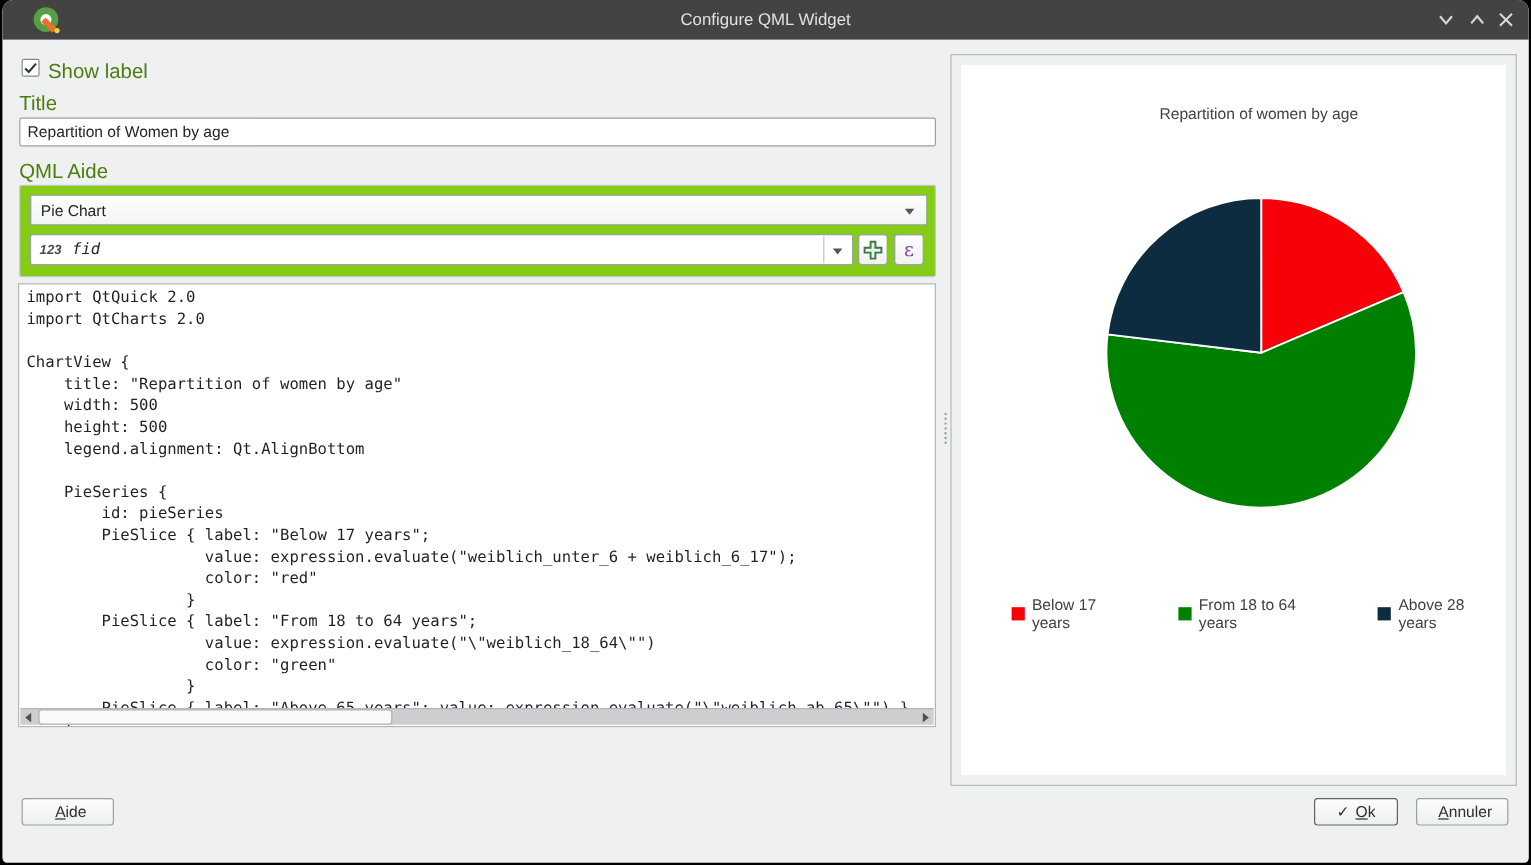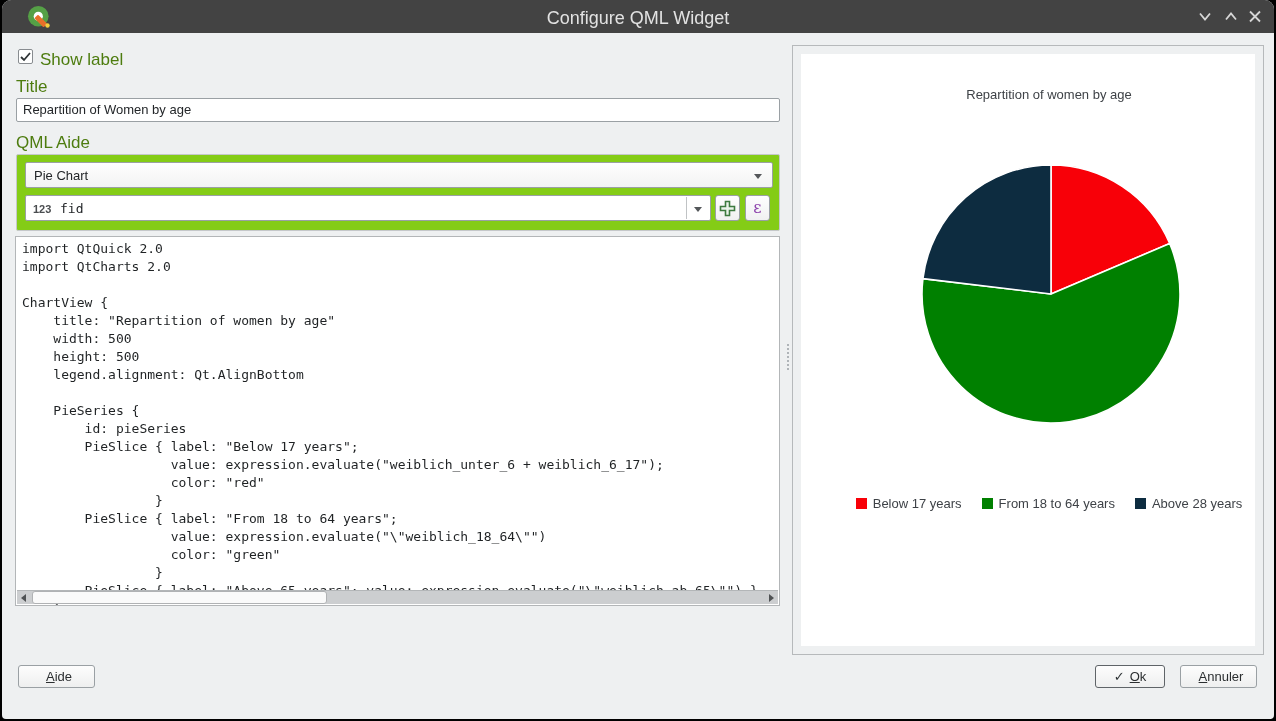--- a/index.html
+++ b/index.html
@@ -5,21 +5,21 @@
   html,body{margin:0;padding:0;background:#000;width:1276px;height:721px;overflow:hidden;}
   *{box-sizing:border-box;}
   .window{position:absolute;inset:0;width:1276px;height:721px;background:#000;
           font-family:"Liberation Sans",sans-serif;-webkit-font-smoothing:antialiased;}
   .window-inner{position:absolute;left:2px;top:0;right:2px;bottom:2px;
           border-radius:9px 9px 4px 4px;overflow:hidden;background:#eef0f1;}
 
   
   .titlebar{position:absolute;left:0;top:0;right:0;height:33px;background:#434343;}
   .titlebar-title{position:absolute;left:0;right:0;top:8px;text-align:center;
-          color:#e2e2e2;font-size:18px;}
+          color:#e2e2e2;font-size:14px;}
   .qgis-logo{position:absolute;left:24px;top:4px;width:26px;height:26px;}
   .win-icon{position:absolute;top:10px;width:14px;height:13px;cursor:pointer;}
   .win-icon.shade{left:1196px}.win-icon.maximize{left:1222px}.win-icon.close{left:1246px}
 
   
   .lbl{position:absolute;font-size:17px;color:#4d7c0f;}
 
   
   .checkbox{position:absolute;left:16px;top:49px;width:15px;height:15px;background:#fff;
           border:1px solid #888c90;border-radius:2px;}
@@ -59,21 +59,21 @@
   .splitter i{display:block;width:2px;height:2px;background:#9aa0a4;border-radius:50%;margin:2px auto 0;}
 
   
   .preview-card{position:absolute;left:790px;top:45px;width:472px;height:610px;
           border:1px solid #b6b9bb;background:#eef0f1;}
   .chart-area{position:absolute;left:8px;top:8px;right:8px;bottom:8px;background:#fff;overflow:hidden;}
   .chart-title{position:absolute;left:0;right:0;top:33px;text-align:center;padding-left:42px;
           font-size:13px;color:#3e4247;}
   .pie-svg{position:absolute;left:119px;top:109px;}
   .legend{position:absolute;left:0;right:0;top:442px;display:flex;justify-content:center;
-          gap:20px;padding-left:42px;}
+          gap:34px;padding-left:42px;}
   .legend-item{display:flex;align-items:center;gap:6px;font-size:13px;color:#3e4247;}
   .legend-marker{width:11px;height:11px;display:inline-block;}
 
   
   .btn{position:absolute;top:665px;height:23px;background:linear-gradient(180deg,#fdfdfd,#eeefef);
           border:1px solid #9aa0a4;border-radius:3px;display:flex;align-items:center;
           justify-content:center;gap:5px;font-size:13px;color:#2b2e30;cursor:pointer;padding:0 28px;}
   .btn .btn-label{display:inline-block;}
   .btn .btn-label::first-letter{text-decoration:underline;}
   .btn-ok{left:1093px;width:70px;border-color:#5f6468;}
@@ -116,21 +116,21 @@
 
   <div class="lbl" style="left:14px;top:77px;text-align:right;">Title</div>
   <div class="text-input">Repartition of Women by age</div>
 
   <div class="lbl" style="left:14px;top:133px;">QML Aide</div>
   <div class="group-frame">
     <div class="combo" style="left:8px;top:7px;width:748px;">
       <span class="combo-text">Pie Chart</span>
       <span class="arrow-down" style="right:10px;top:11px;"></span>
     </div>
-    <div class="combo" style="left:8px;top:40px;width:686px;background:#fff;">
+    <div class="combo" style="left:8px;top:40px;width:686px;background:#fff;font-style:italic;">
       <span class="badge-123">123</span>
       <span class="combo-text mono" style="left:34px;">fid</span>
       <span class="combo-sep" style="right:23px;"></span>
       <span class="arrow-down" style="right:8px;top:11px;"></span>
     </div>
     <div class="tool-btn" style="left:698px;top:40px;">
       <svg width="17" height="17" viewBox="0 0 17 17" style="margin-top:4px;">
         <path d="M6.5 1.5 h4 v5 h5 v4 h-5 v5 h-4 v-5 h-5 v-4 h5 z" fill="#eaf3ea" stroke="#3d7a3f" stroke-width="1.6"></path>
       </svg>
     </div>

